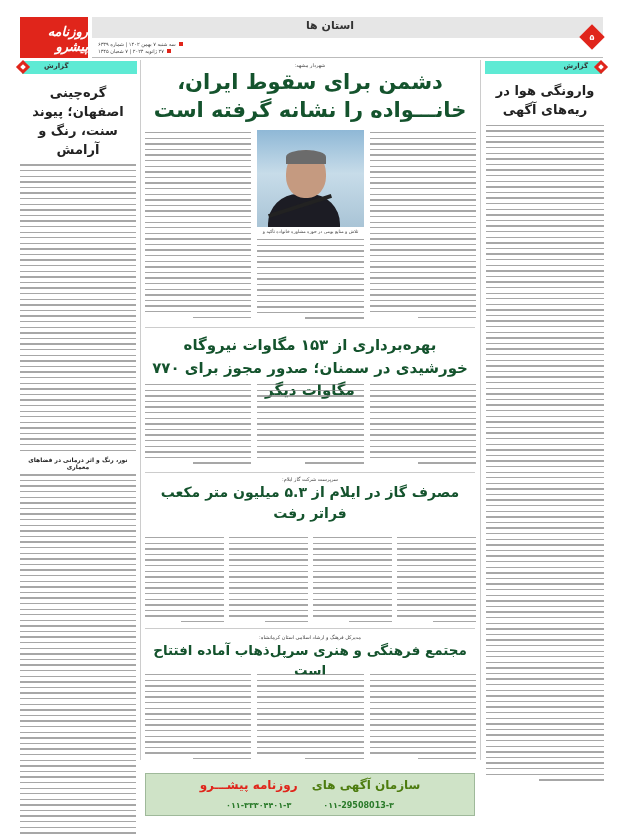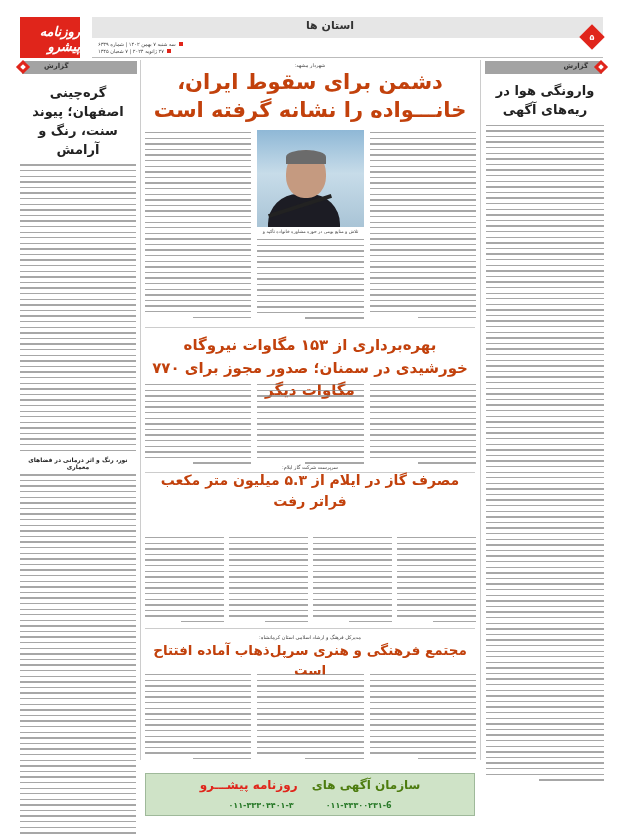--- a/index.html
+++ b/index.html
@@ -4,49 +4,49 @@
 <style>
   * { box-sizing: border-box; margin: 0; padding: 0; }
   html, body { width: 620px; height: 837px; background: #ffffff; overflow: hidden; }
   body { font-family: "DejaVu Sans", sans-serif; color: #222; position: relative; direction: rtl; }
 
   
   .masthead { position: absolute; top: 17px; left: 20px; width: 583px; height: 42px; }
   .mh-band { position: absolute; top: 0; left: 72px; right: 0; height: 21px; background: #e6e6e6; }
   .mh-title { position: absolute; top: 2px; left: 260px; width: 100px; text-align: center; font-size: 11px; font-weight: bold; color: #333; }
   .mh-rule { position: absolute; top: 40px; left: 72px; right: 0; height: 1px; background: #bbb; }
-  .logo { position: absolute; top: 0; left: 0; width: 60px; height: 41px; background: #e0251b; color: #fff; font-family: "DejaVu Serif", serif; font-size: 13px; font-weight: bold; display: flex; align-items: flex-end; justify-content: center; padding-bottom: 4px; font-style: italic; }
+  .logo { position: absolute; top: 0; left: 0; width: 68px; height: 41px; background: #e0251b; color: #fff; font-family: "DejaVu Serif", serif; font-size: 13px; font-weight: bold; display: flex; align-items: flex-end; justify-content: center; padding-bottom: 4px; font-style: italic; }
   .dateline { position: absolute; left: 78px; font-size: 5px; color: #444; display: flex; align-items: center; gap: 3px; direction: rtl; }
   .dateline .sq { width: 4px; height: 4px; background: #e0251b; display: inline-block; }
   .dl1 { top: 24px; } .dl2 { top: 31px; }
   .page-num { position: absolute; top: 11px; right: 2px; width: 18px; height: 18px; background: #e0251b; transform: rotate(45deg); }
   .page-num span { position: absolute; inset: 0; transform: rotate(-45deg); color: #fff; font-size: 8px; font-weight: bold; display: flex; align-items: center; justify-content: center; }
 
   
-  .sec-head { position: absolute; height: 13px; background: #a3a3a3; }
+  .sec-head { position: absolute; height: 13px; background: #5eead4; }
   .sec-head .lbl { position: absolute; top: 1px; font-size: 7px; font-weight: bold; color: #333; }
   .sec-head .dia { position: absolute; top: 1px; width: 10px; height: 10px; background: #e0251b; transform: rotate(45deg); }
   .sec-head .dia::after { content: ""; position: absolute; left: 3px; top: 3px; width: 4px; height: 4px; background: #fff; }
 
   
   .col { position: absolute; }
   .rule-v { position: absolute; width: 1px; background: #ccc; }
   .rule-h { position: absolute; height: 1px; background: #ccc; }
 
   .col-title { font-size: 13px; font-weight: bold; text-align: center; color: #222; line-height: 1.45; margin-bottom: 3px; }
   .sub-title { font-size: 6px; font-weight: bold; text-align: center; color: #222; margin: 3px 0 2px; }
 
   
   .lines { display: flex; flex-direction: column; gap: 0; }
   .ln { height: 5.6px; position: relative; }
   .ln::after { content: ""; position: absolute; top: 2px; right: 0; left: 0; height: 1.4px; background: #8a8a8a; opacity: .75; }
   .ln.short::after { left: 45%; }
 
   .kicker { font-size: 5px; color: #444; text-align: center; }
-  .headline { font-weight: bold; text-align: center; color: #c2410c; }
+  .headline { font-weight: bold; text-align: center; color: #14532d; }
   .h-main { font-size: 21px; line-height: 1.35; }
   .h-2 { font-size: 15px; line-height: 1.5; }
   .h-3 { font-size: 14px; line-height: 1.5; }
   .h-4 { font-size: 13.5px; line-height: 1.5; }
 
   .photo { position: absolute; background: linear-gradient(180deg,#8fb8d6 0%,#c7dce9 45%,#a9c4d6 100%); overflow: hidden; }
   .photo .person { position: absolute; right: 24px; top: 20px; width: 70px; height: 150px; }
   .photo .head { position: absolute; right: 14px; top: 0; width: 40px; height: 48px; border-radius: 50% 50% 45% 45%; background: #c59a80; }
   .photo .hair { position: absolute; right: 14px; top: 0; width: 40px; height: 14px; border-radius: 50% 50% 0 0; background: #6b6b6b; }
   .photo .suit { position: absolute; right: 0; top: 44px; width: 72px; height: 110px; border-radius: 30px 30px 0 0; background: #1c1c24; }
@@ -515,21 +515,21 @@
       <div class="ln"></div>
       <div class="ln"></div>
       <div class="ln"></div>
       <div class="ln"></div>
       <div class="ln short"></div>
     </div>
   </div>
 
 <div class="rule-h" style="left:145px; top:472px; width:330px;"></div>
 
-<div class="col" style="left:145px; top:464px; width:330px;">
+<div class="col" style="left:145px; top:476px; width:330px;">
   <div class="kicker">سرپرست شرکت گاز ایلام:</div>
   <div class="headline h-3">مصرف گاز در ایلام از ۵.۳ میلیون متر مکعب فراتر رفت</div>
 </div>
 <div class="col" style="left:397px; top:535px; width:79px;">
     <div class="lines" id="s3-c1">
       <div class="ln"></div>
       <div class="ln"></div>
       <div class="ln"></div>
       <div class="ln"></div>
       <div class="ln"></div>
@@ -673,16 +673,16 @@
       <div class="ln short"></div>
     </div>
   </div>
 
 <div class="ad">
   <div class="ad-line1">
     <span class="ad-org">سازمان آگهی های</span>
     <span class="ad-paper">روزنامه پیشـــرو</span>
   </div>
   <div class="ad-phones">
-    <span>۰۱۱-۳۳۳۰۰۲۳۱-6</span>
+    <span>۰۱۱-29508013-۳</span>
     <span>۰۱۱-۳۳۳۰۴۴۰۱-۳</span>
   </div>
 </div>
 
 </body></html>

